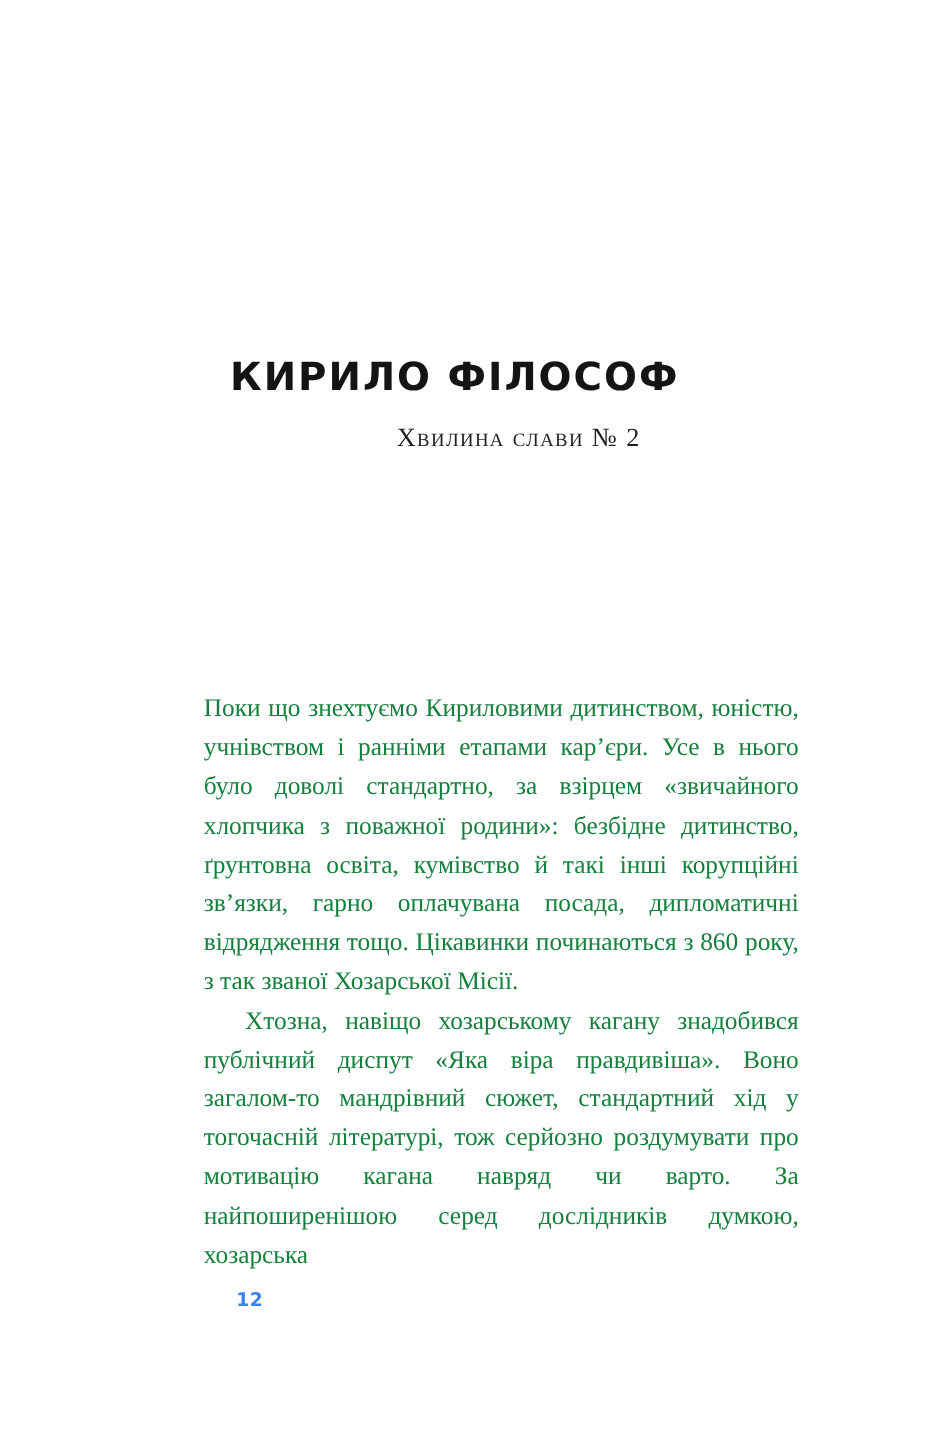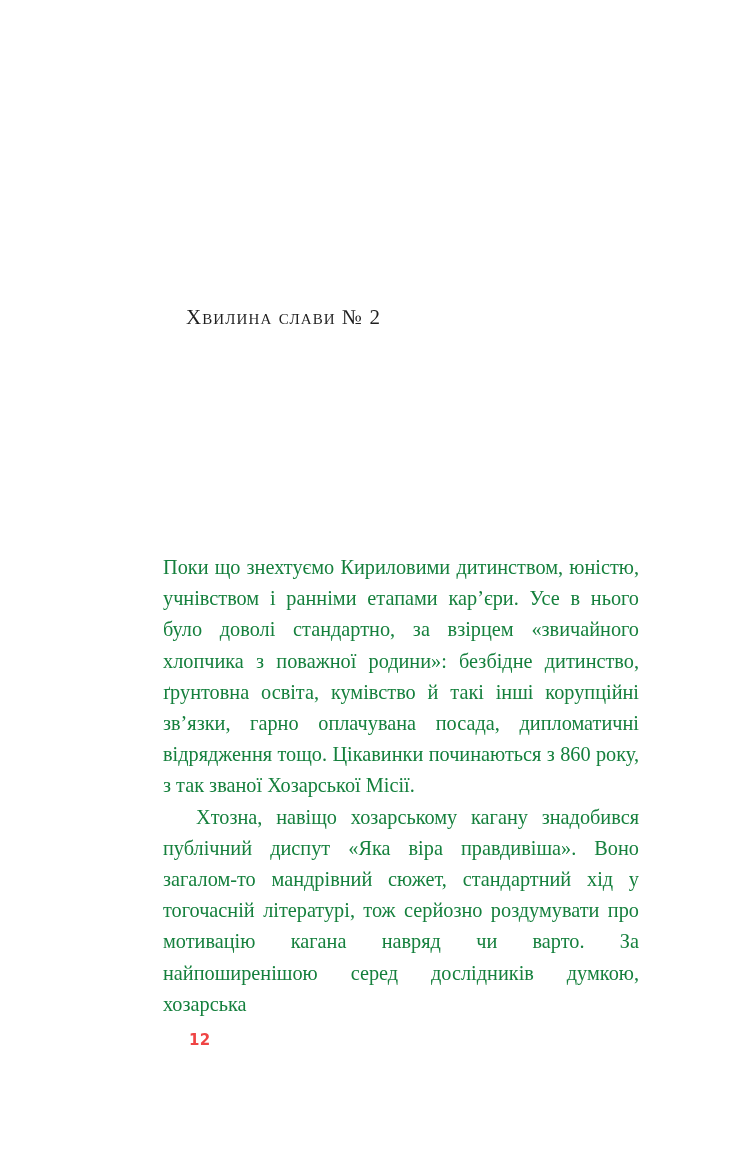--- a/index.html
+++ b/index.html
@@ -43,20 +43,21 @@
 
   .chapter-subtitle {
     font-family: "Liberation Serif", serif;
     font-variant: small-caps;
     font-size: 21px;
     line-height: 1.1;
     letter-spacing: 1.1px;
     color: #1f1f1f;
     margin: 20px 0 0 2px;
     white-space: nowrap;
+    text-align: center;
   }
 
   
   .body-column {
     position: absolute;
     left: 163px;
     top: 552px;
     width: 476px;
   }
 
@@ -77,29 +78,30 @@
 
   
   .folio {
     position: absolute;
     left: 189px;
     top: 1031px;
     font-family: "DejaVu Sans", sans-serif;
     font-weight: 700;
     font-size: 15px;
     letter-spacing: 0.4px;
-    color: #ef4444;
+    color: #3b82f6;
   }
 </style>
 </head>
 <body>
 
 <div class="page">
 
   <div class="chapter-head">
+    <h1 class="chapter-title">КИРИЛО ФІЛОСОФ</h1>
     <div class="chapter-subtitle">Хвилина слави № 2</div>
   </div>
 
   <div class="body-column">
     <p class="body-paragraph">Поки що знехтуємо Кириловими дитинством, юністю, учнівством і ранніми етапами кар’єри. Усе в нього було доволі стандартно, за взірцем «звичайного хлопчика з поважної родини»: безбідне дитинство, ґрунтовна освіта, кумівство й такі інші корупційні зв’язки, гарно оплачувана посада, дипломатичні відрядження тощо. Цікавинки починаються з 860 року, з так званої Хозарської Місії.</p>
     <p class="body-paragraph indented">Хтозна, навіщо хозарському кагану знадобився публічний диспут «Яка віра правдивіша». Воно загалом-то мандрівний сюжет, стандартний хід у тогочасній літературі, тож серйозно роздумувати про мотивацію кагана навряд чи варто. За найпоширенішою серед дослідників думкою, хозарська</p>
   </div>
 
   <div class="folio">12</div>
 

